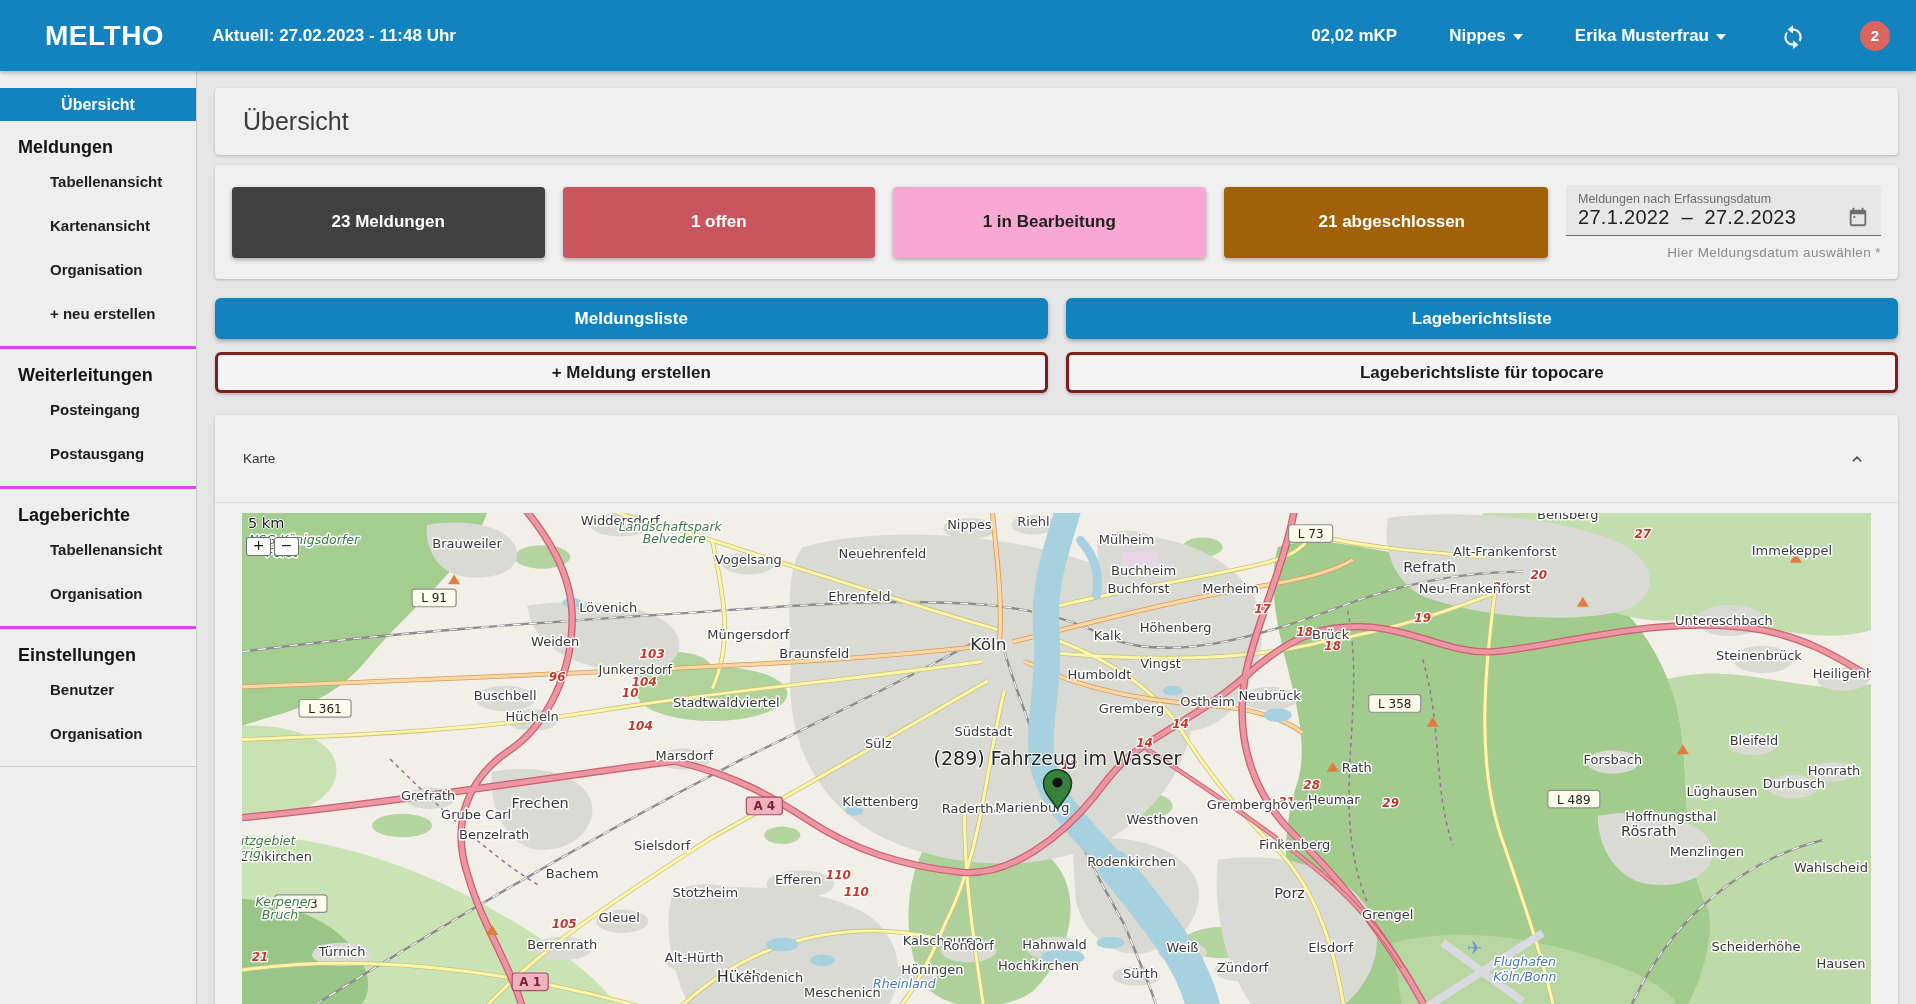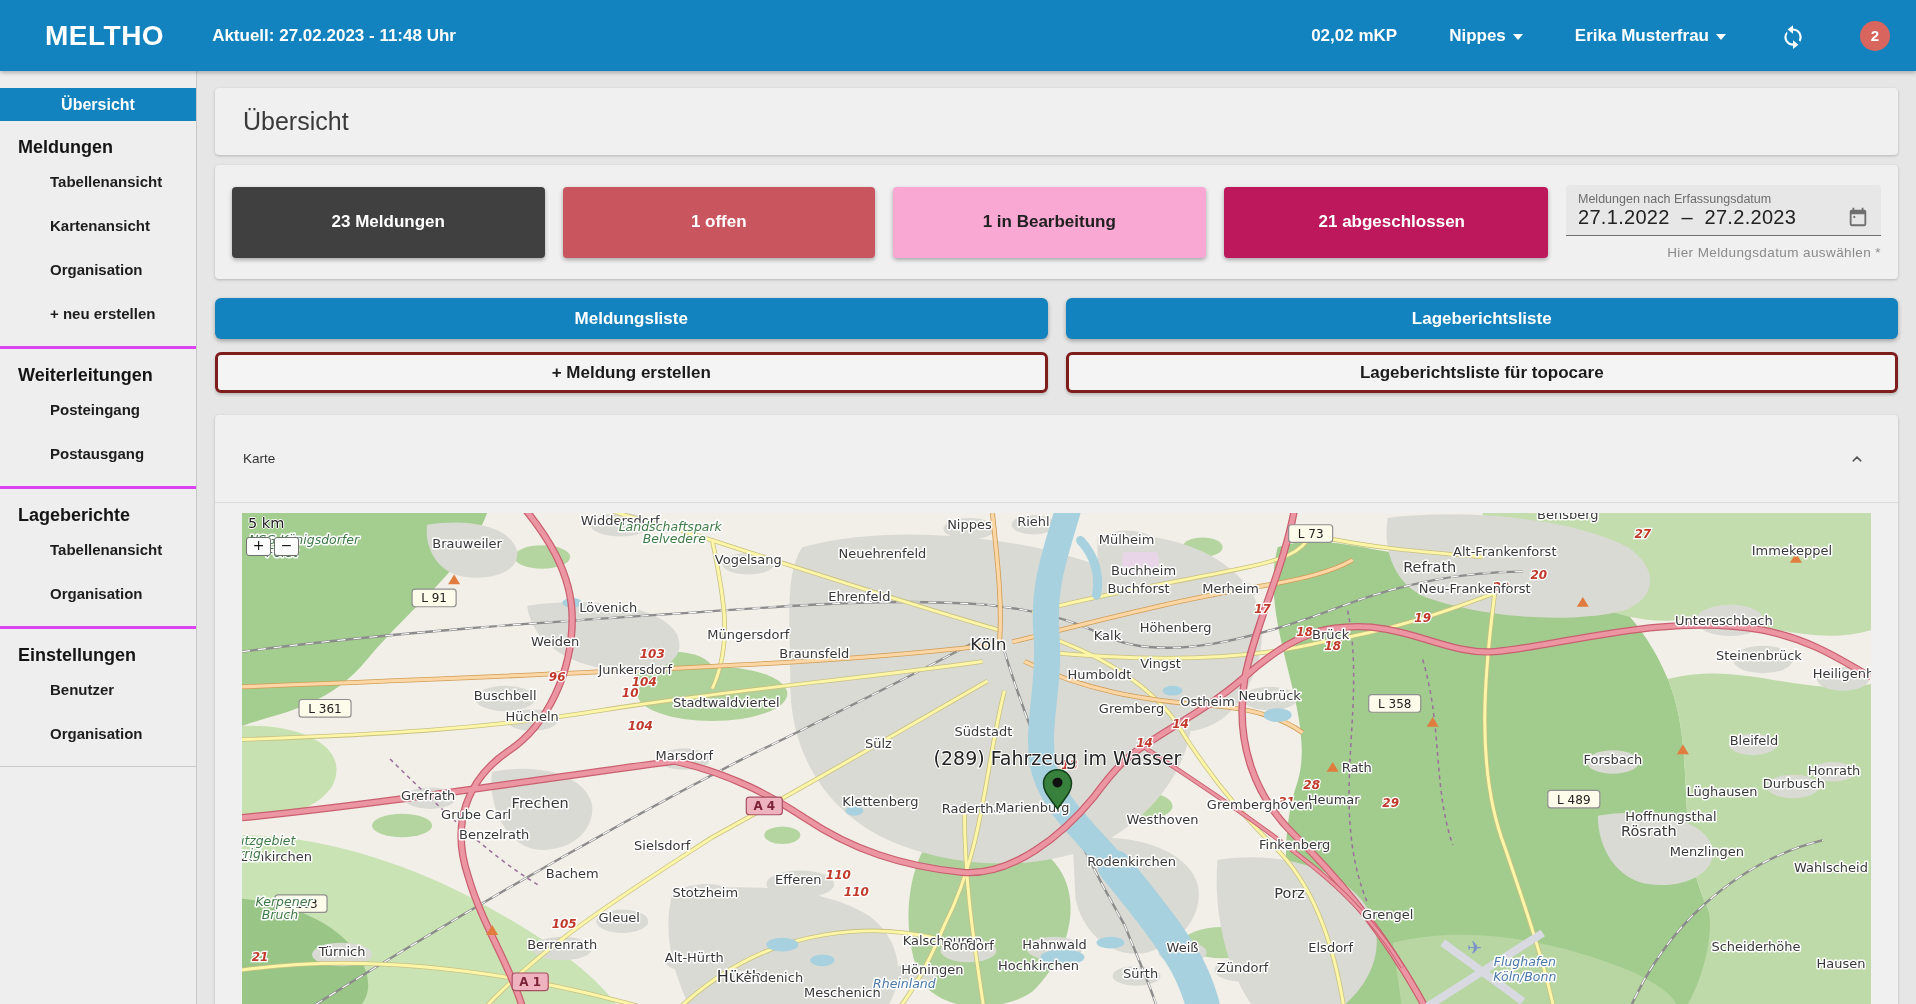--- a/index.html
+++ b/index.html
@@ -145,21 +145,21 @@
 <main class="main">
 
   <div class="card title-card">
     <span>Übersicht</span>
   </div>
 
   <div class="card stats-card">
     <div class="stat-card" style="background: #404040; color: rgb(255, 255, 255);">23 Meldungen</div>
     <div class="stat-card" style="background: rgb(201, 86, 95); color: rgb(255, 255, 255);">1 offen</div>
     <div class="stat-card" style="background: #f9a8d4; color: rgb(33, 33, 33);">1 in Bearbeitung</div>
-    <div class="stat-card" style="background: #be185d; color: rgb(255, 255, 255); padding-left: 12px;">21 abgeschlossen</div>
+    <div class="stat-card" style="background: #a16207; color: rgb(255, 255, 255); padding-left: 12px;">21 abgeschlossen</div>
     <div class="date-widget">
       <div class="date-field">
         <div class="date-label">Meldungen nach Erfassungsdatum</div>
         <div class="date-row">
           <span class="date-value">27.1.2022&nbsp; – &nbsp;27.2.2023</span>
           <svg class="cal-icon" viewBox="0 0 24 24">
             <path fill="#6f6f6f" d="M9 11H7v2h2v-2zm10-7h-1V2h-2v2H8V2H6v2H5a2 2 0 0 0-2 2v14a2 2 0 0 0 2 2h14a2 2 0 0 0 2-2V6a2 2 0 0 0-2-2zm0 16H5V9h14v11z"></path>
           </svg>
         </div>
       </div>

